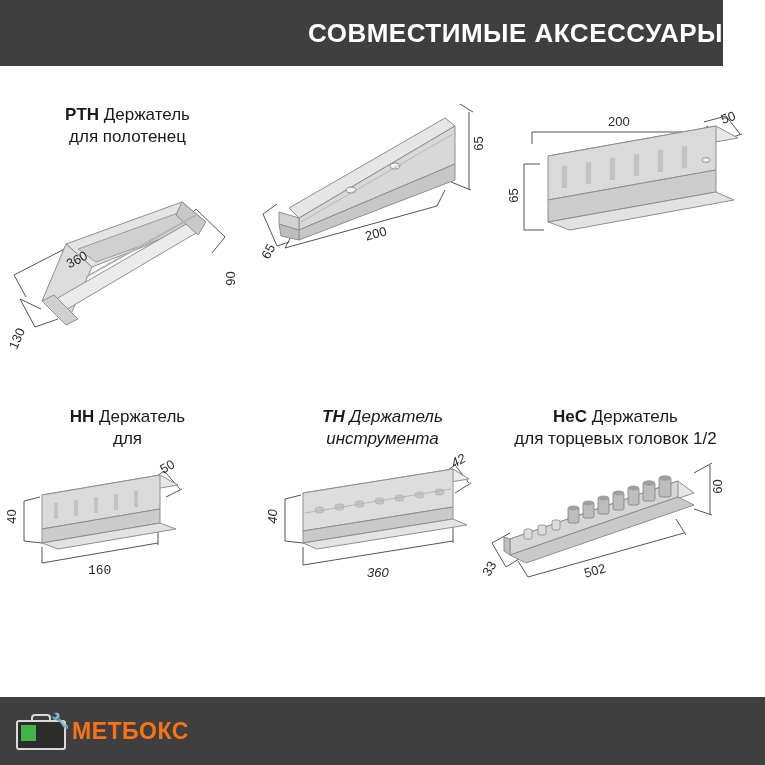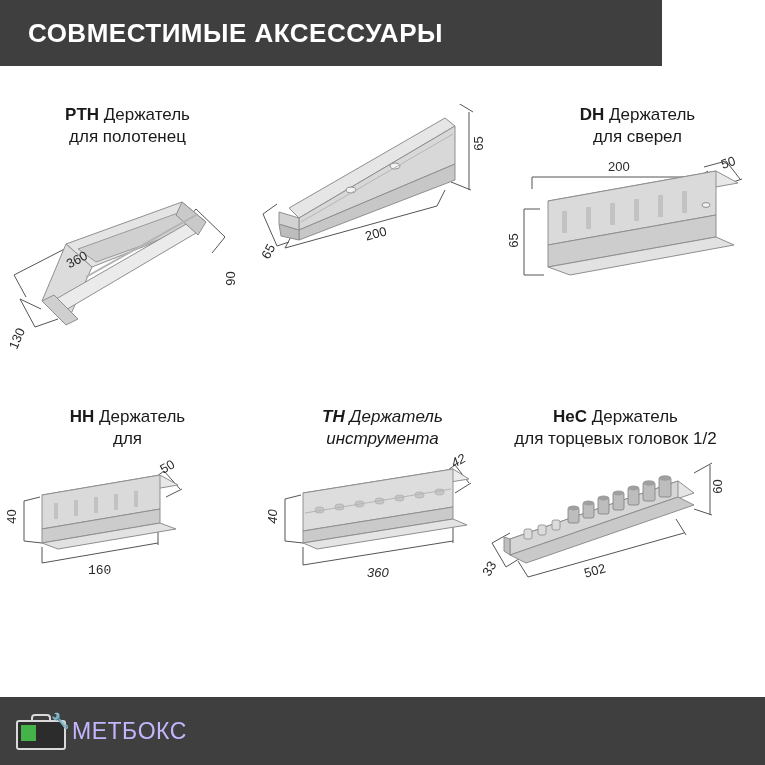--- a/index.html
+++ b/index.html
@@ -17,27 +17,26 @@
     position: relative;
     width: 765px;
     height: 765px;
     background: #ffffff;
   }
   
   .header {
     position: absolute;
     left: 0;
     top: 0;
-    width: 634px;
+    width: 723px;
     height: 66px;
     background: #3f3f3f;
     display: flex;
     align-items: center;
-    justify-content: flex-start;
-    padding-left: 28px;
+    justify-content: flex-end;
   }
   .header-title {
     color: #ffffff;
     font-size: 26px;
     font-weight: bold;
     letter-spacing: 0.5px;
     text-align: center;
   }
   
   .footer {
@@ -93,23 +92,23 @@
     position: absolute;
     right: -3px;
     top: 2px;
     width: 18px;
     height: 18px;
     color: #d9d9d9;
     font-size: 15px;
     line-height: 18px;
   }
   .logo-text {
-    color: #c4b5fd;
+    color: #f97316;
     font-size: 23px;
-    font-weight: normal;
+    font-weight: bold;
     letter-spacing: 0.5px;
     text-align: right;
   }
   
   .content {
     position: absolute;
     left: 0;
     top: 66px;
     width: 765px;
     height: 631px;
@@ -237,25 +236,20 @@
             <line x1="46" y1="118" x2="198" y2="30" stroke="#b6b6b6" stroke-width="1"></line>
           </g>
         </svg>
         <div class="dim" style="left:216px; top:32px; transform:rotate(-90deg);">65</div>
         <div class="dim" style="left:110px; top:122px; transform:rotate(-15deg);">200</div>
         <div class="dim" style="left:6px; top:140px; transform:rotate(-62deg);">65</div>
       </div>
     </div>
 
     <div class="item" id="item-dh">
-      <div class="caption">
-        <span class="code">DH</span>
-        <span>Держатель</span><br>
-        <span>для сверел</span>
-      </div>
       <div class="art">
         <svg width="255" height="185" viewBox="0 0 255 185">
           <g stroke="#555" stroke-width="1" fill="none">
 
             <line x1="22" y1="40" x2="22" y2="28"></line>
             <line x1="22" y1="28" x2="188" y2="28"></line>
             <line x1="188" y1="28" x2="198" y2="22"></line>
 
             <line x1="194" y1="18" x2="216" y2="12"></line>
             <line x1="216" y1="12" x2="230" y2="30"></line>

